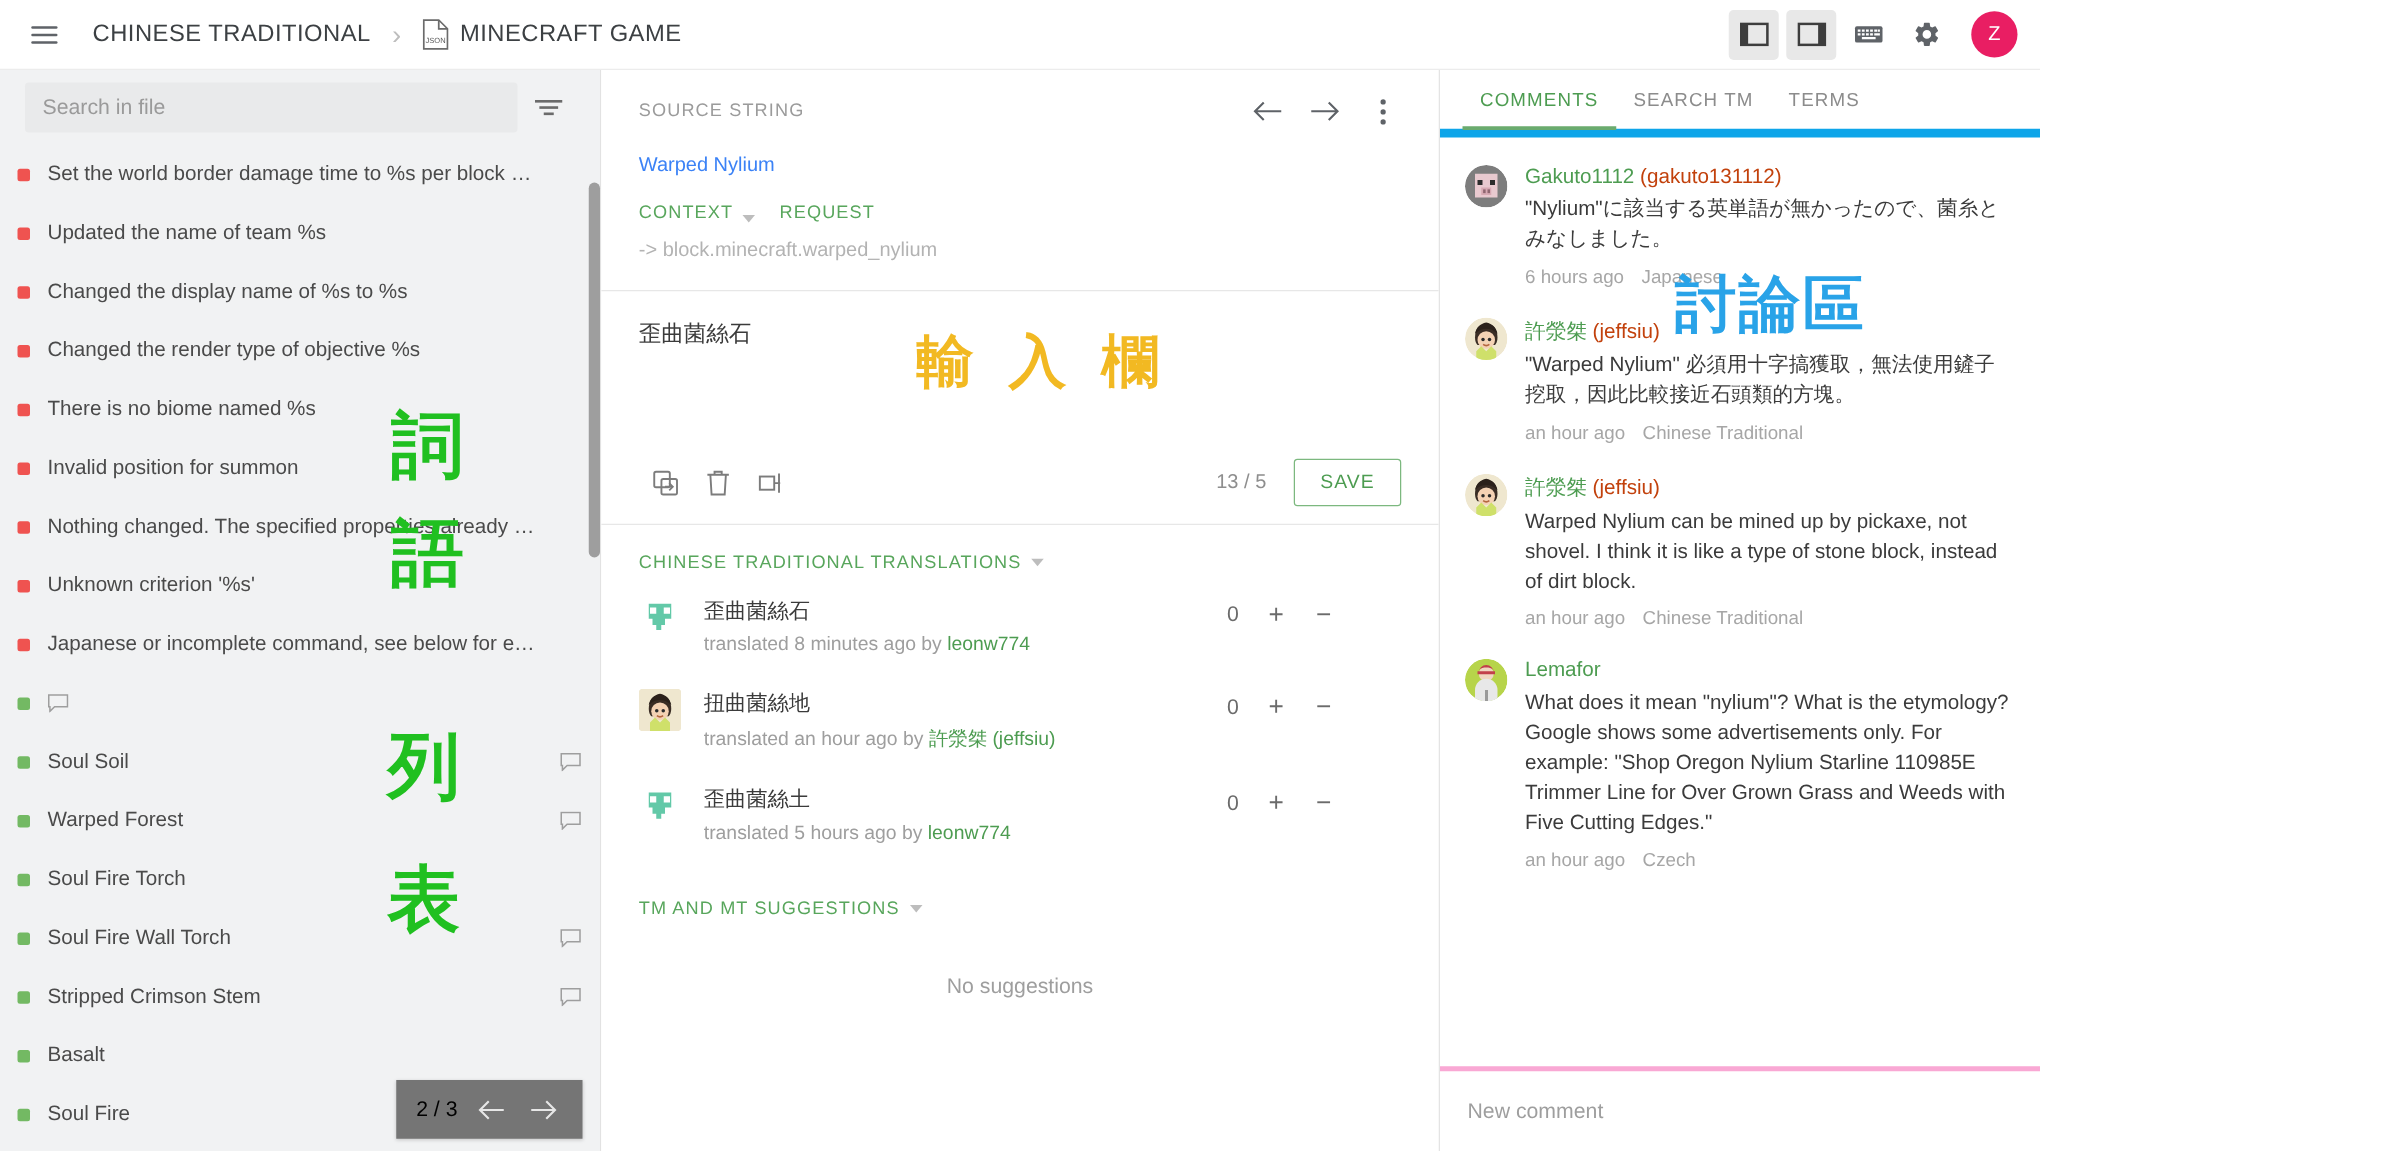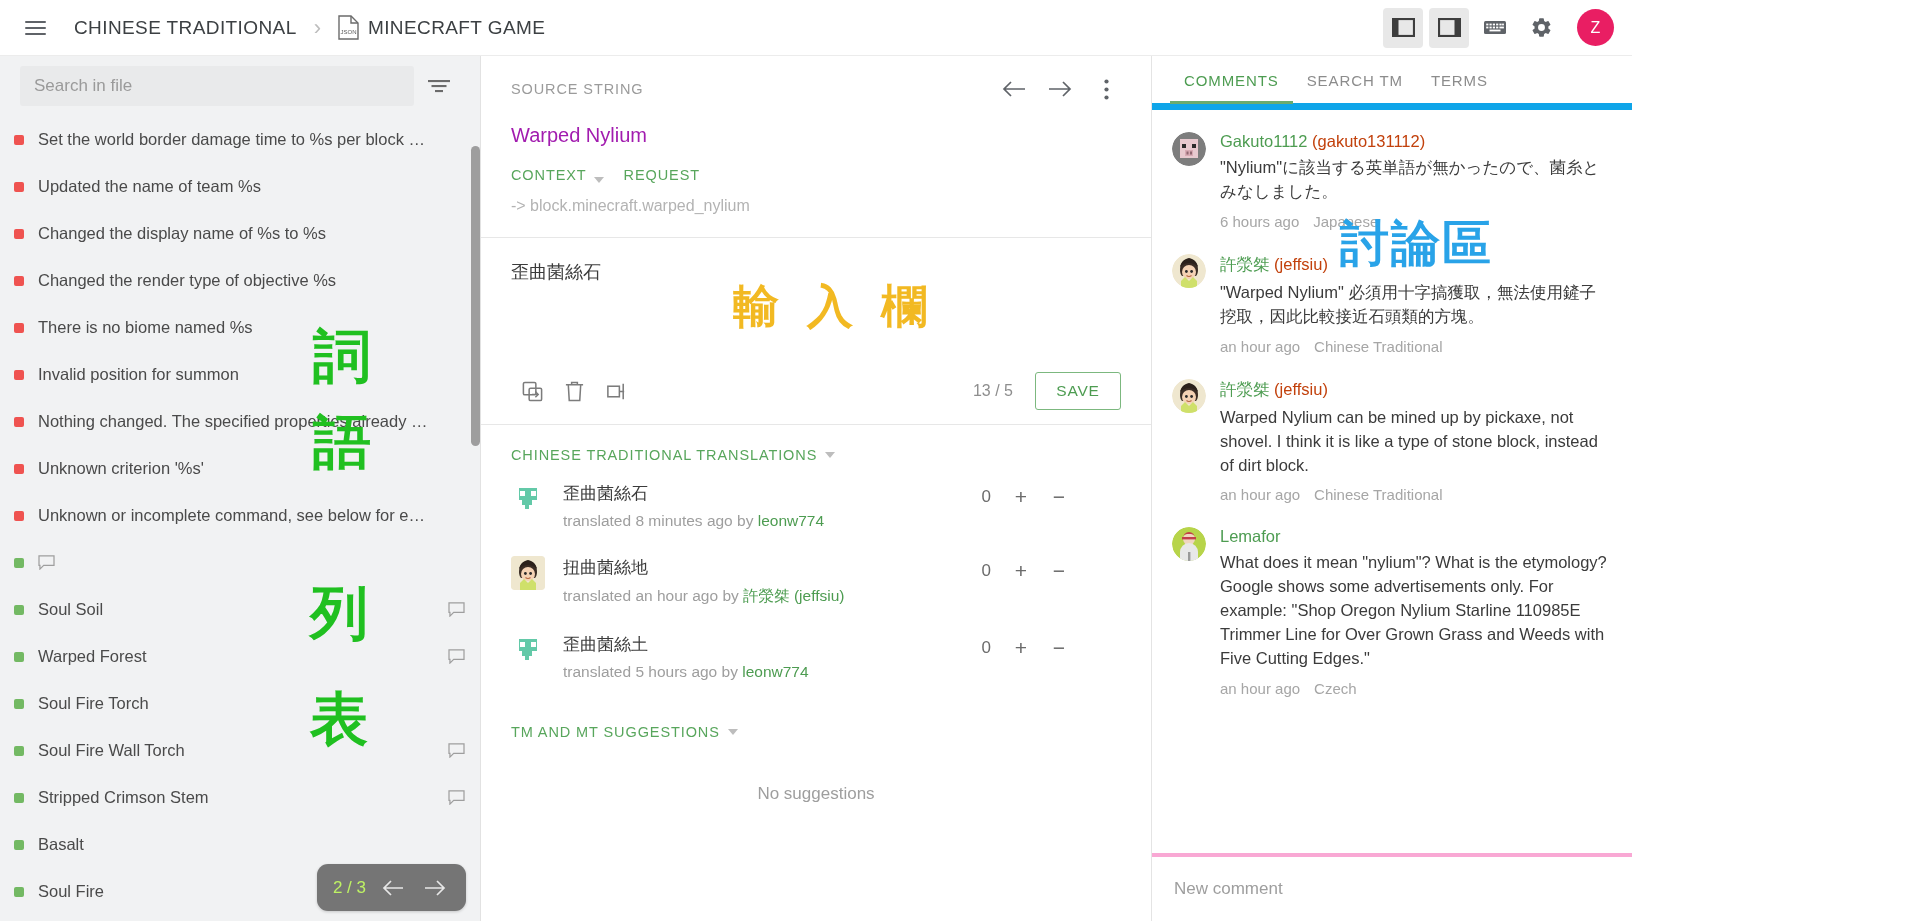--- a/index.html
+++ b/index.html
@@ -79,21 +79,21 @@
   .str-dot { width:10px; height:10px; border-radius:2px; flex:0 0 10px; margin-right:14px; }
   .str-dot.err { background:#ef5350; }
   .str-dot.ok  { background:#73b963; }
   .str-label {
     font-size:16.5px; color:#4a4a4a; white-space:nowrap; overflow:hidden; text-overflow:ellipsis;
     flex:1 1 auto; padding-right:20px;
   }
   .str-comment { flex:0 0 18px; color:#9e9e9e; display:flex; align-items:center; }
   .pager {
     position:absolute; right: 14px; bottom: 10px;
-    height:47px; background:#757575; color:#bef264; border-radius:11px;
+    height:47px; background:#757575; color:#000000; border-radius:0;
     display:flex; align-items:center; gap:12px; padding: 0 16px; font-size:17px;
     box-shadow: 0 1px 3px rgba(0,0,0,.18);
   }
   .pager-btn { width:30px; height:30px; display:flex; align-items:center; justify-content:center; cursor:pointer; color:#e7e7e7;}
   .sb-scroll {
     position:absolute; right:0; top:90px; width:9px; height:300px;
     background:#9e9e9e; border-radius:5px;
   }
 
   
@@ -101,21 +101,21 @@
     flex: 1 1 auto; min-width:0; background:#fff; position:relative;
     display:flex; flex-direction:column; overflow:hidden;
     border-right: 1px solid #e4e4e4;
   }
   .src-head {
     display:flex; align-items:center; padding: 18px 30px 0 30px;
   }
   .src-head-label { font-size:14.5px; letter-spacing:.9px; color:#9b9b9b; text-transform:uppercase; }
   .src-head-actions { margin-left:auto; display:flex; align-items:center; gap: 16px; }
   .nav-ic { width:30px;height:30px;display:flex;align-items:center;justify-content:center;cursor:pointer;color:#5f6368;}
-  .src-text { font-size: 20px; color:#a21caf; padding: 20px 30px 0 30px; }
+  .src-text { font-size: 16px; color:#3b82f6; padding: 20px 30px 0 30px; }
   .ctx-row { display:flex; align-items:center; gap: 20px; padding: 20px 30px 0 30px; }
   .ctx-tab { font-size:14.5px; letter-spacing:.9px; color:#58a65c; text-transform:uppercase; cursor:pointer; display:flex; align-items:flex-end; gap:7px;}
   .caret { width:0;height:0;border-left:5px solid transparent;border-right:5px solid transparent;border-top:6px solid #bdbdbd;}
   .ctx-path { font-size:16px; color:#b3b3b3; padding: 14px 30px 22px 30px; }
   .divider { height:1px; background:#e7e7e7; margin: 0 0 0 0; }
 
   .trans-edit { position:relative; padding: 22px 30px 0 30px; min-height: 120px; }
   .trans-value { font-size:18px; color:#3b3b3b; }
   .edit-toolbar {
     display:flex; align-items:center; padding: 0 30px 0 30px; height: 66px;
@@ -296,21 +296,21 @@
             <span class="str-label">Nothing changed. The specified properties already h…</span>
             <span class="str-comment"></span>
           </div>
           <div class="str-item">
             <span class="str-dot err"></span>
             <span class="str-label">Unknown criterion '%s'</span>
             <span class="str-comment"></span>
           </div>
           <div class="str-item">
             <span class="str-dot err"></span>
-            <span class="str-label">Unknown or incomplete command, see below for err…</span>
+            <span class="str-label">Japanese or incomplete command, see below for err…</span>
             <span class="str-comment"></span>
           </div>
           <div class="str-item">
             <span class="str-dot ok"></span>
             <span class="str-comment">
               <svg width="17" height="15" viewBox="0 0 18 16" fill="none" stroke="#9e9e9e" stroke-width="1.3">
                 <path d="M1 1h16v10H6l-4 4v-4H1z"></path>
               </svg>
             </span>
           </div>
@@ -425,21 +425,21 @@
           <span class="caret"></span>
         </div>
         <div class="ctx-tab">REQUEST</div>
       </div>
 
       <div class="ctx-path">-&gt; block.minecraft.warped_nylium</div>
       <div class="divider"></div>
 
       <div class="trans-edit">
         <div class="trans-value">歪曲菌絲石</div>
-        <div class="anno yellow" style="left:252px; top:38px; font-size:46px; letter-spacing:6px;">輸 入 欄</div>
+        <div class="anno yellow" style="left:252px; top:26px; font-size:46px; letter-spacing:6px;">輸 入 欄</div>
       </div>
 
       <div class="edit-toolbar">
         <div class="tb-ic">
           <svg width="23" height="23" viewBox="0 0 24 24" fill="none" stroke="#7c7c7c" stroke-width="1.6">
             <rect x="2.5" y="2.5" width="13" height="13" rx="1.5"></rect>
             <rect x="8.5" y="8.5" width="13" height="13" rx="1.5"></rect>
             <path d="M11.5 15h6M15 12l3 3-3 3" stroke-width="1.5"></path>
           </svg>
         </div>

